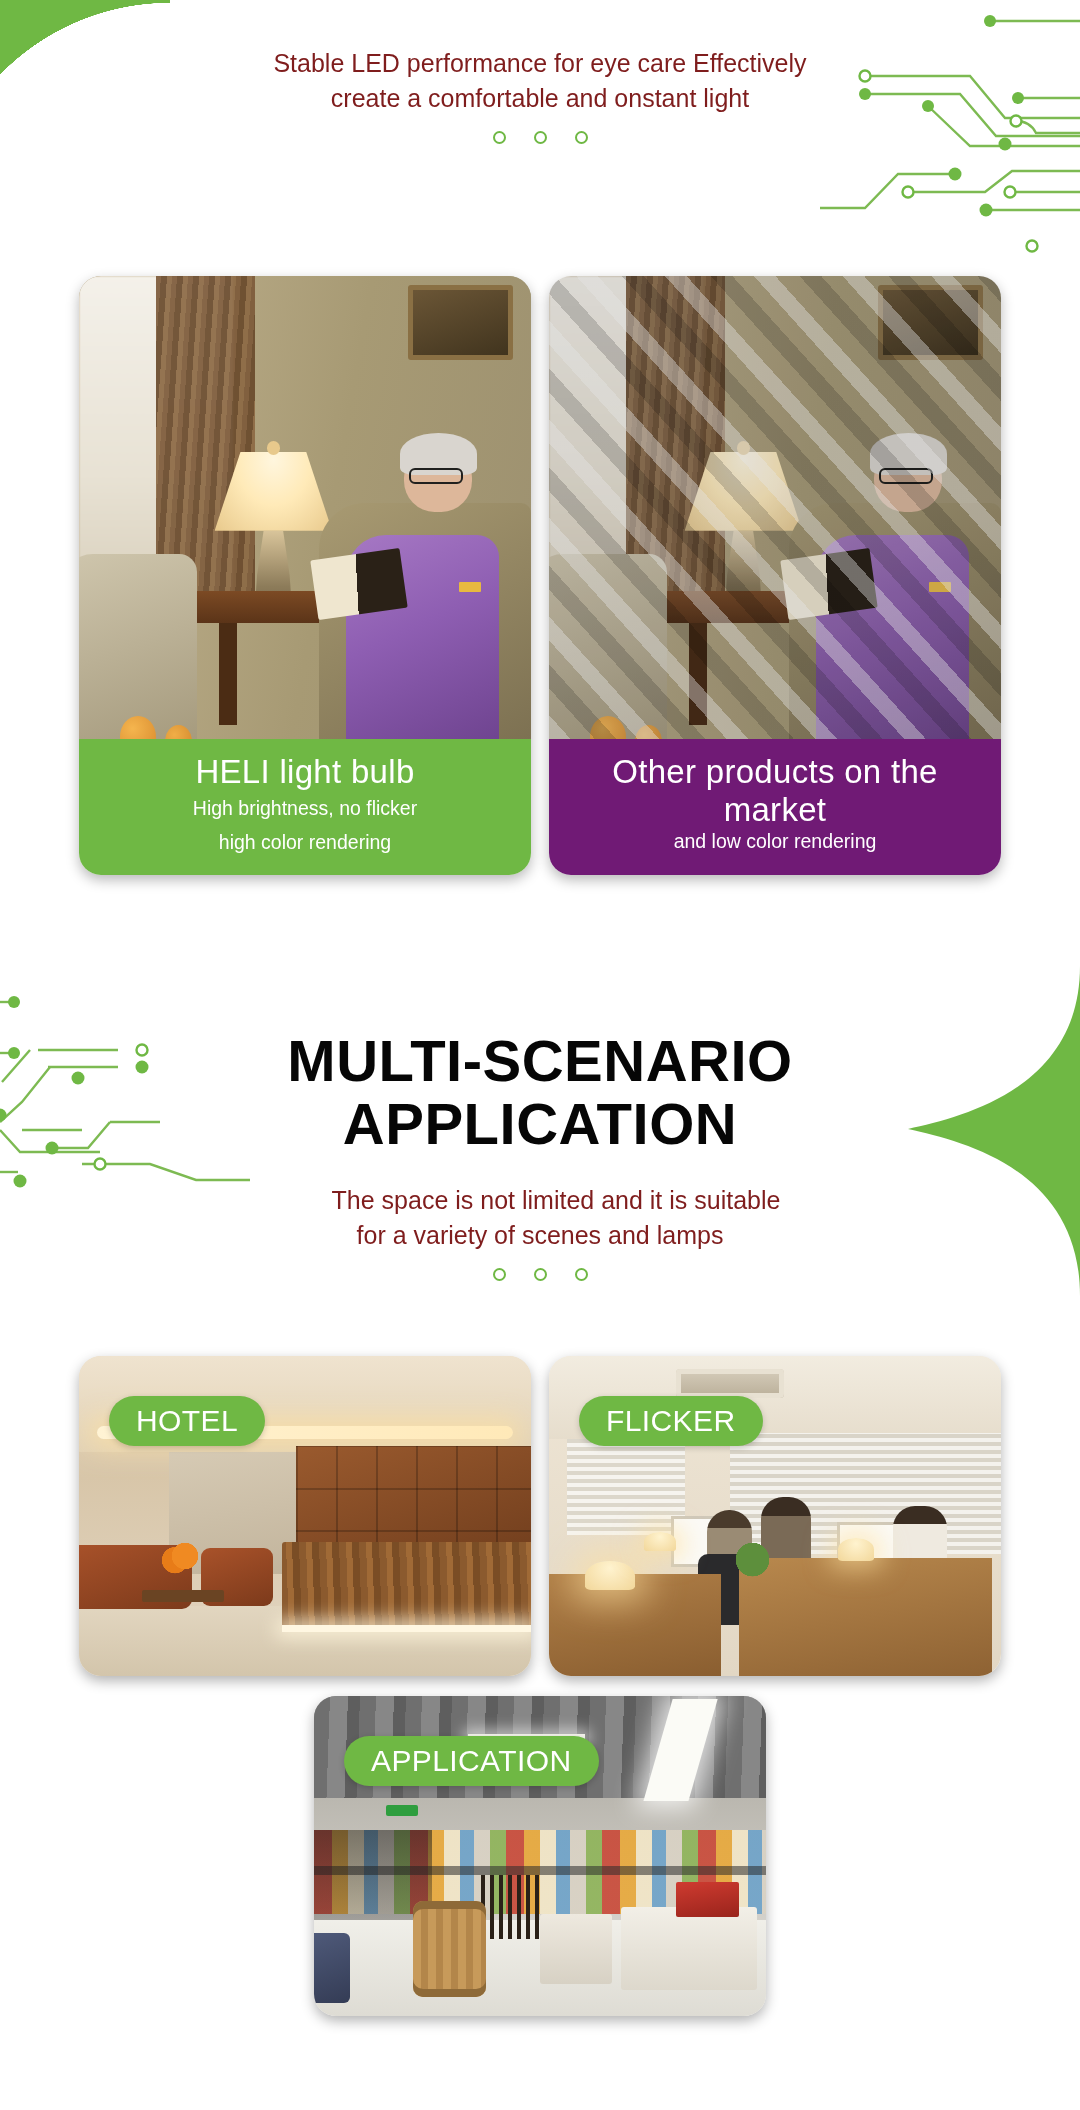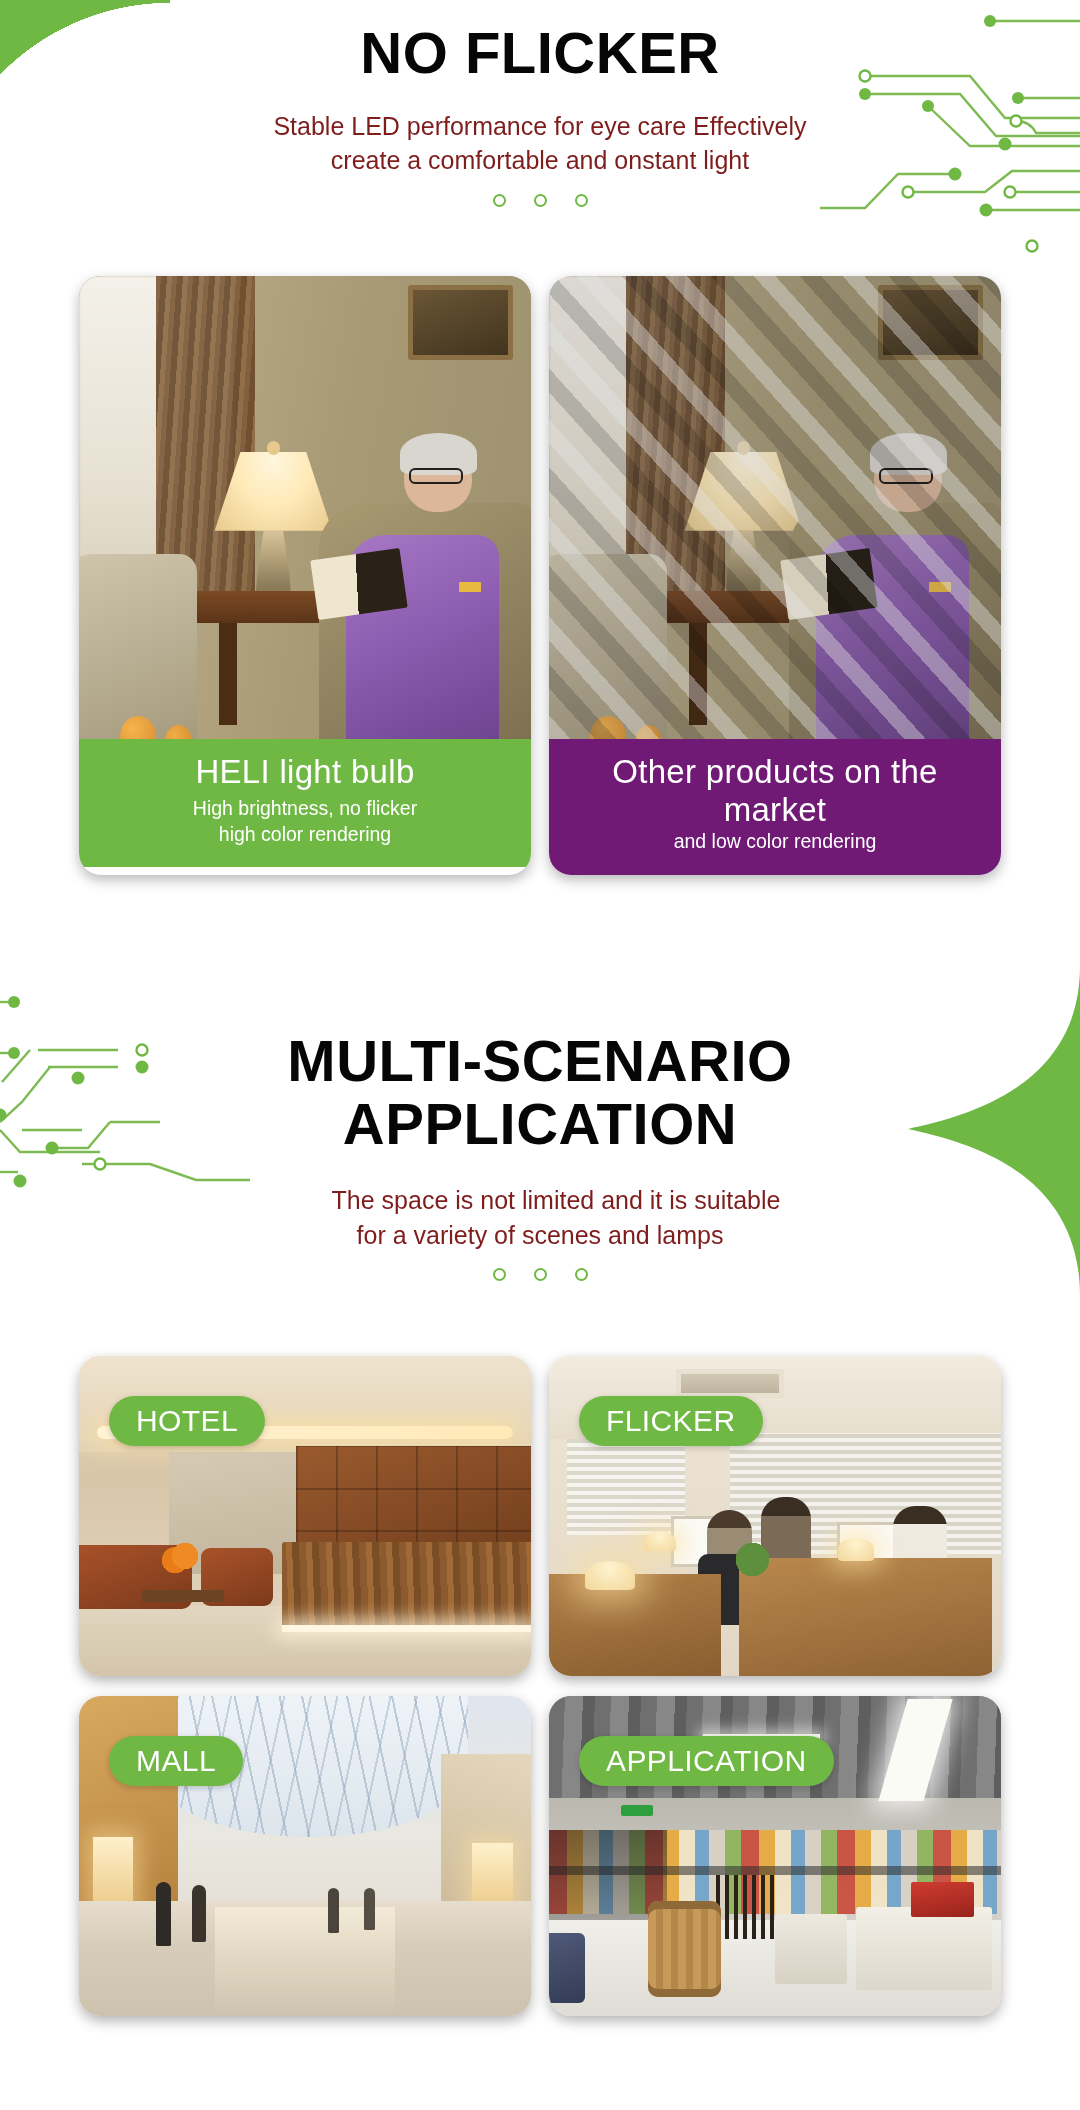--- a/index.html
+++ b/index.html
@@ -326,21 +326,20 @@
     <circle cx="20" cy="219" r="6.5"></circle>
     <circle cx="142" cy="105" r="6.5"></circle>
   </g>
   <g fill="#ffffff" stroke="#6FB844" stroke-width="2.4">
     <circle cx="142" cy="88" r="5.5"></circle>
     <circle cx="100" cy="202" r="5.5"></circle>
   </g>
 </svg>
 
 <div class="section" id="sec-no-flicker" style="top:22px;">
-  <h1 class="sec-title">NO FLICKER</h1>
   <p class="sec-sub" style="margin-top:24px;">Stable LED performance for eye care  Effectively</p>
   <p class="sec-sub">create a comfortable and  onstant light</p>
   <div class="dots">
     <span class="dot"></span>
     <span class="dot"></span>
     <span class="dot"></span>
   </div>
 </div>
 
 <div id="compare-row">
@@ -365,21 +364,21 @@
           <div class="glasses"></div>
         <div class="book"></div>
           <div class="badge-y"></div>
         <div class="fruit"></div>
           <div class="fruit2"></div>
       </div>
     </div>
     <div class="cmp-caption cap-good">
       <div class="t">HELI light bulb</div>
       <div class="s">High brightness, no flicker</div>
-      <div class="s" style="margin-top:0">high color rendering</div>
+      <div class="s" style="margin-top:8px">high color rendering</div>
     </div>
   </div>
 
   <div class="cmp-card">
     <div class="cmp-photo">
       <div class="room flicker">
         <div class="wall"></div>
           <div class="window"></div>
           <div class="curtain"></div>
         <div class="picture"></div>
@@ -455,36 +454,20 @@
       <div class="desk1"></div>
         <div class="desk2"></div>
       <div class="plant"></div>
       <div class="lamp1"></div>
         <div class="lamp2"></div>
         <div class="lamp3"></div>
     </div>
     <div class="sc-badge">FLICKER</div>
   </div>
 
-  <div class="sc-card">
-    <div class="sc-photo mall">
-      <div class="glassroof"></div>
-      <div class="leftwall"></div>
-        <div class="rightwall"></div>
-      <div class="shop1"></div>
-        <div class="shop2"></div>
-      <div class="floor"></div>
-        <div class="reflect"></div>
-      <div class="fig1"></div>
-        <div class="fig2"></div>
-        <div class="fig3"></div>
-        <div class="fig4"></div>
-    </div>
-    <div class="sc-badge">MALL</div>
-  </div>
 
   <div class="sc-card">
     <div class="sc-photo smkt">
       <div class="ceil"></div>
         <div class="striplight"></div>
         <div class="striplight2"></div>
       <div class="exitsign"></div>
       <div class="shelfband"></div>
         <div class="shelfband2"></div>
         <div class="darkshelf"></div>

